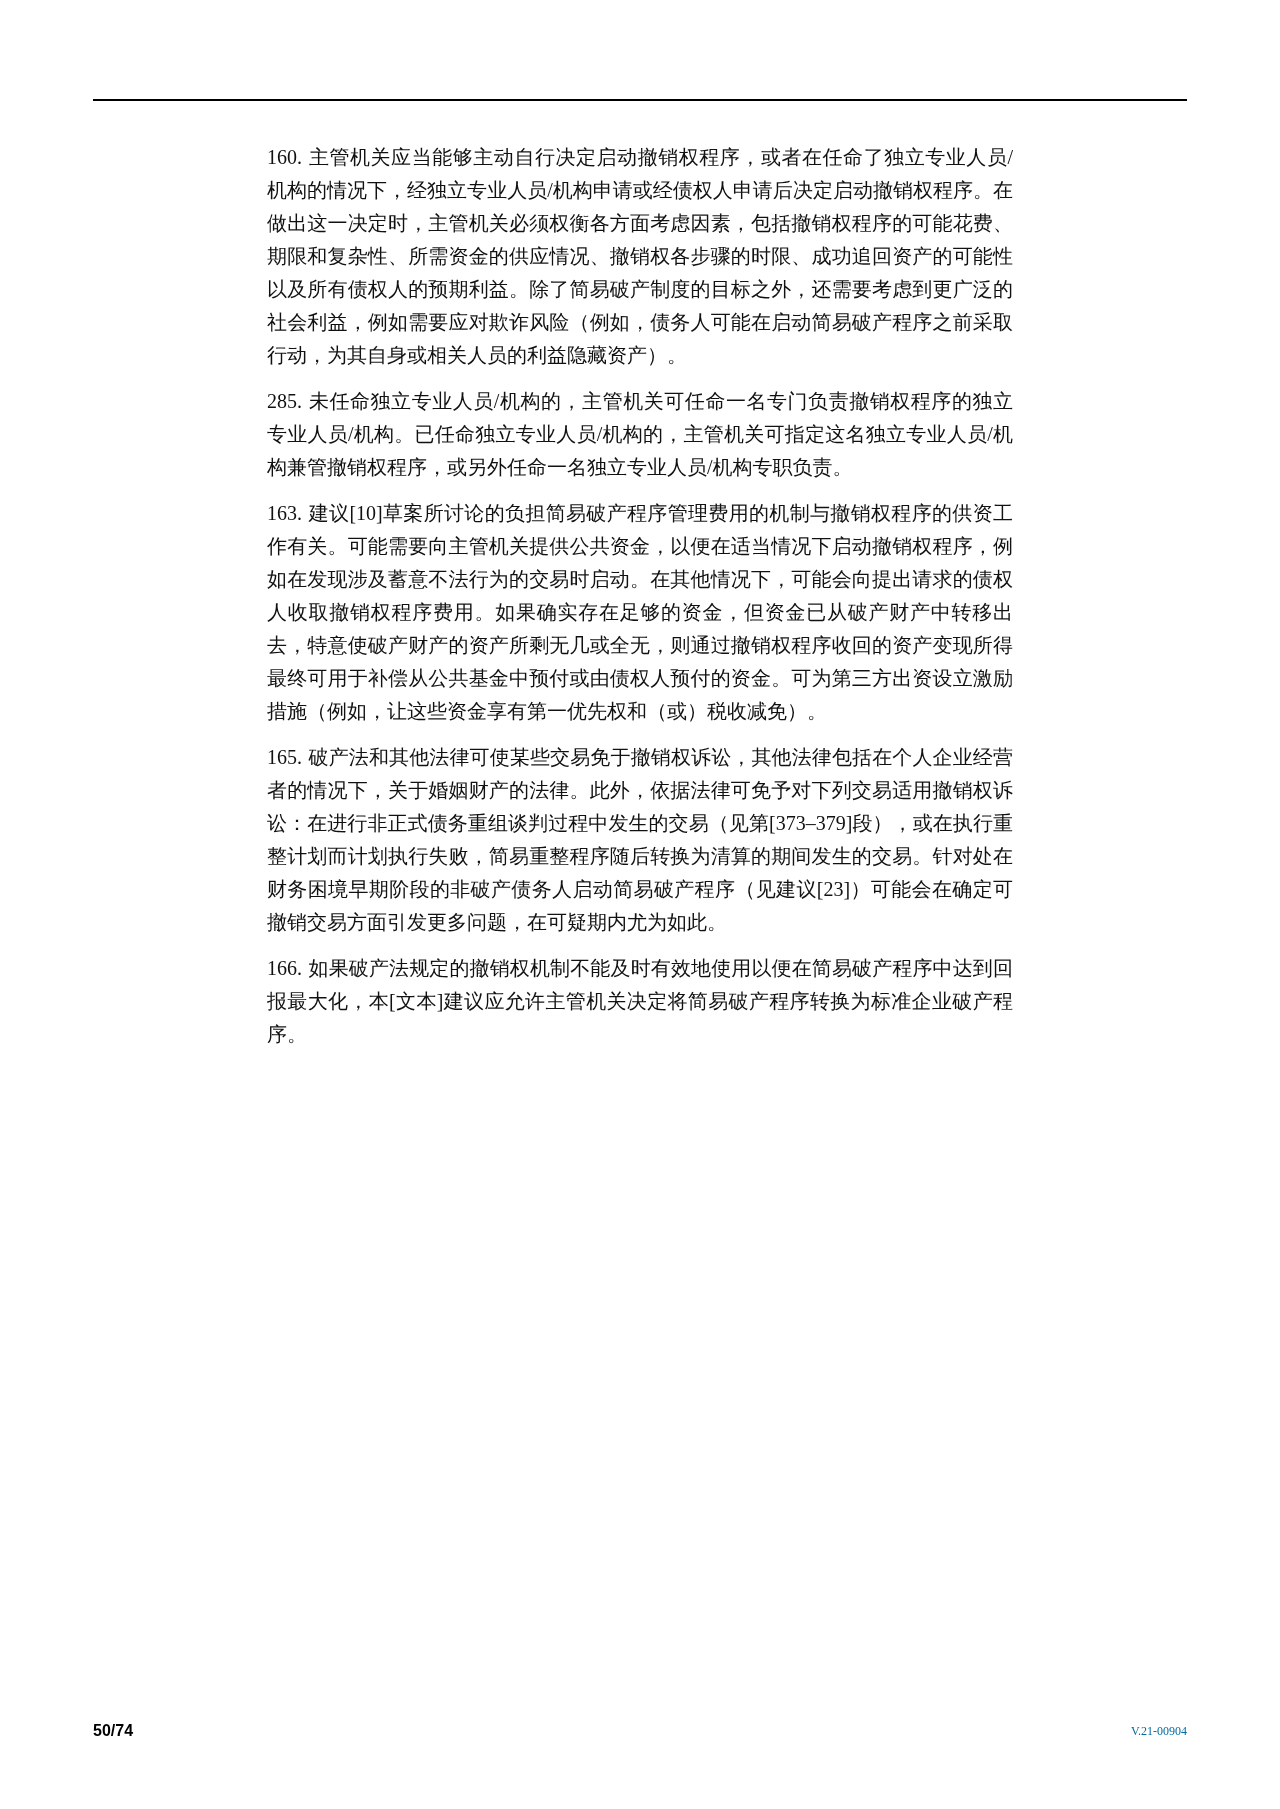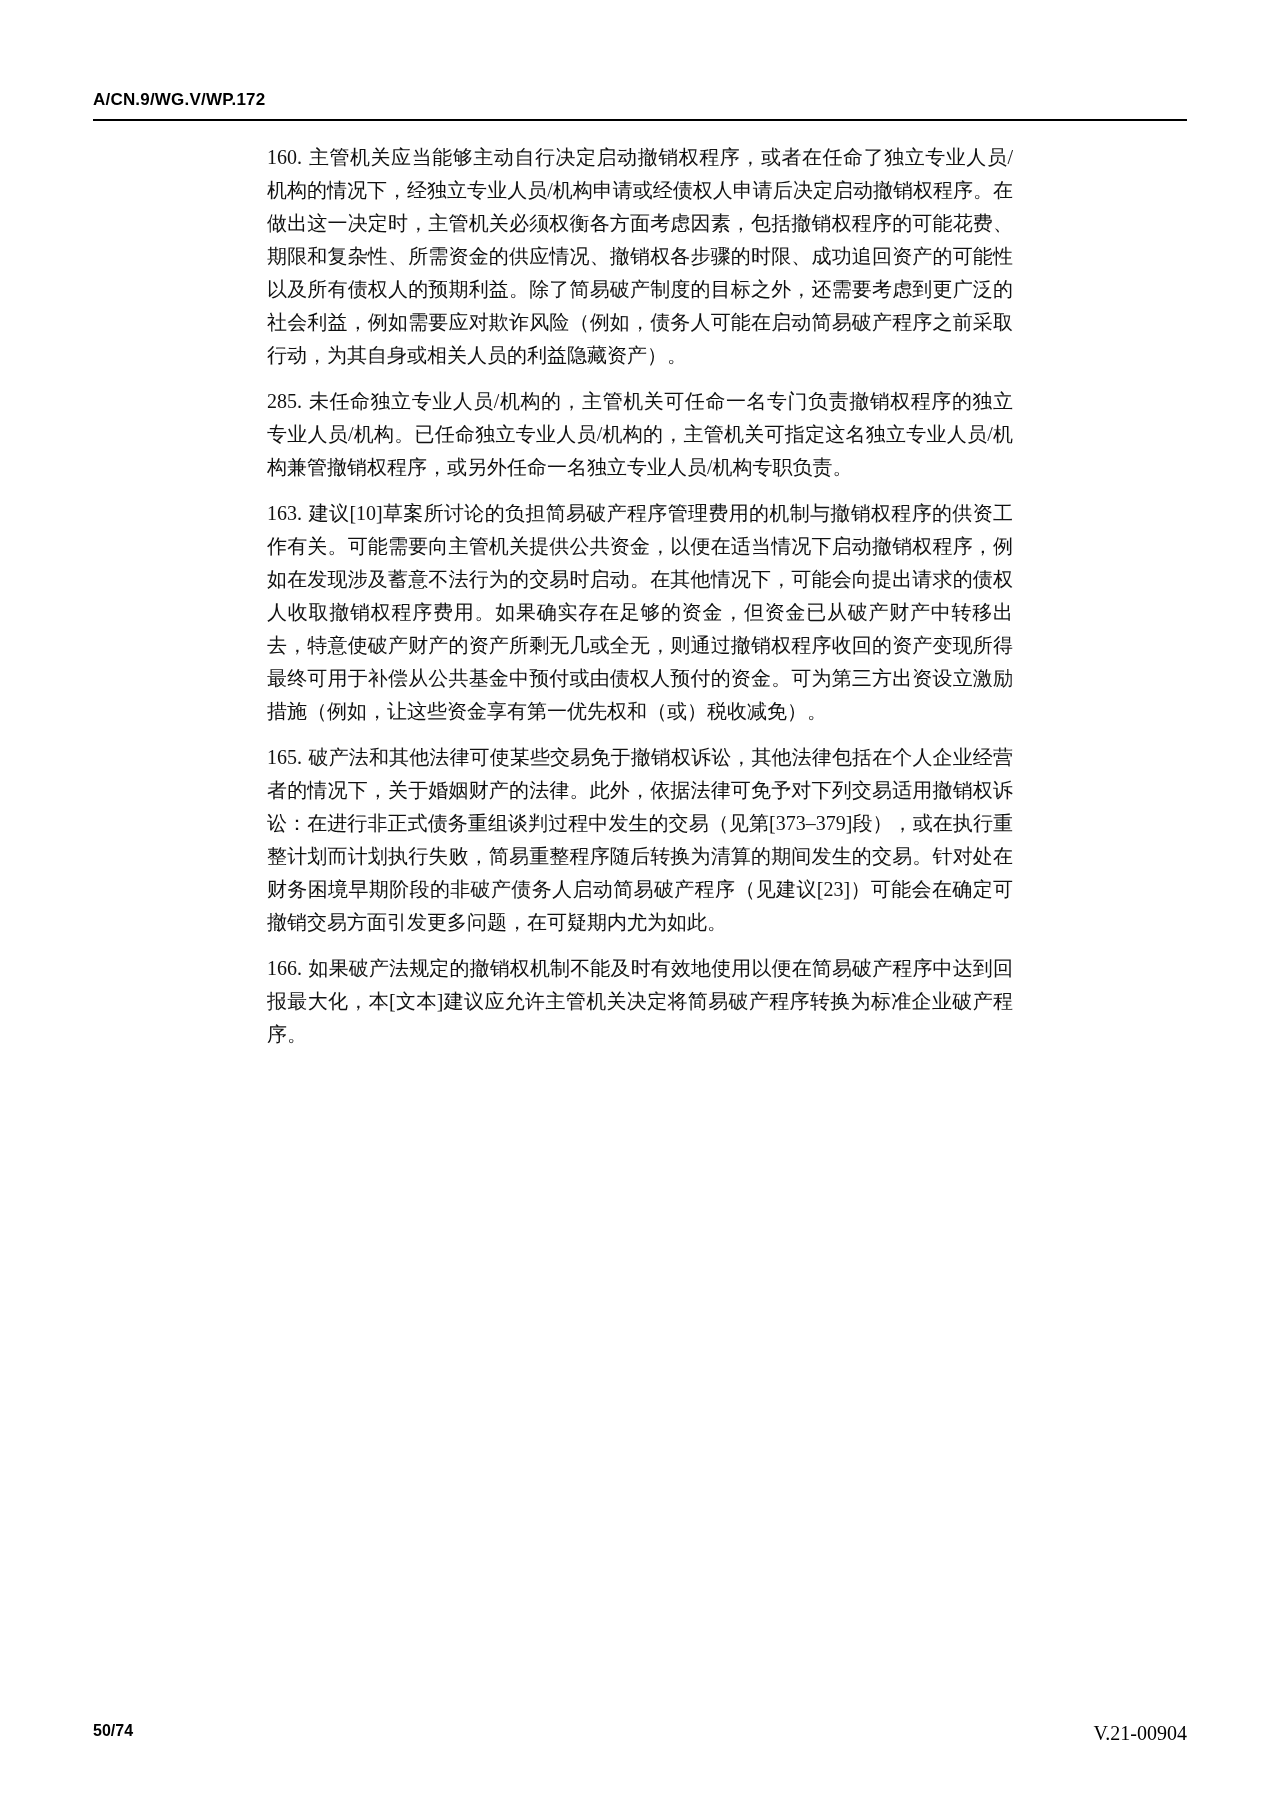--- a/index.html
+++ b/index.html
@@ -50,41 +50,40 @@
   .para-num {
     margin-right: 0.32em;
   }
   .doc-footer {
     position: absolute;
     left: 93px;
     right: 93px;
     top: 1722px;
     display: flex;
     justify-content: space-between;
-    align-items: flex-start;
+    align-items: center;
   }
   .page-number {
     font-family: "Liberation Sans", "DejaVu Sans", sans-serif;
     font-weight: bold;
     font-size: 16px;
     color: #000000;
   }
   .document-id {
     font-family: "Liberation Serif", "DejaVu Serif", serif;
-    font-size: 20px;
-    color: #000000;
+    font-size: 12px;
+    color: #0369a1;
   }
 </style>
 </head>
 <body>
 
 <div class="page">
 
   <header class="doc-header">
-    <div class="doc-symbol">A/CN.9/WG.V/WP.172</div>
     <hr class="header-rule">
   </header>
 
   <main class="doc-body">
     <p class="para"><span class="para-num">160.</span><span class="para-text">主管机关应当能够主动自行决定启动撤销权程序，或者在任命了独立专业人员/机构的情况下，经独立专业人员/机构申请或经债权人申请后决定启动撤销权程序。在做出这一决定时，主管机关必须权衡各方面考虑因素，包括撤销权程序的可能花费、期限和复杂性、所需资金的供应情况、撤销权各步骤的时限、成功追回资产的可能性以及所有债权人的预期利益。除了简易破产制度的目标之外，还需要考虑到更广泛的社会利益，例如需要应对欺诈风险（例如，债务人可能在启动简易破产程序之前采取行动，为其自身或相关人员的利益隐藏资产）。</span></p>
 
 
     <p class="para"><span class="para-num">285.</span><span class="para-text">未任命独立专业人员/机构的，主管机关可任命一名专门负责撤销权程序的独立专业人员/机构。已任命独立专业人员/机构的，主管机关可指定这名独立专业人员/机构兼管撤销权程序，或另外任命一名独立专业人员/机构专职负责。</span></p>
 
     <p class="para"><span class="para-num">163.</span><span class="para-text">建议[10]草案所讨论的负担简易破产程序管理费用的机制与撤销权程序的供资工作有关。可能需要向主管机关提供公共资金，以便在适当情况下启动撤销权程序，例如在发现涉及蓄意不法行为的交易时启动。在其他情况下，可能会向提出请求的债权人收取撤销权程序费用。如果确实存在足够的资金，但资金已从破产财产中转移出去，特意使破产财产的资产所剩无几或全无，则通过撤销权程序收回的资产变现所得最终可用于补偿从公共基金中预付或由债权人预付的资金。可为第三方出资设立激励措施（例如，让这些资金享有第一优先权和（或）税收减免）。</span></p>

